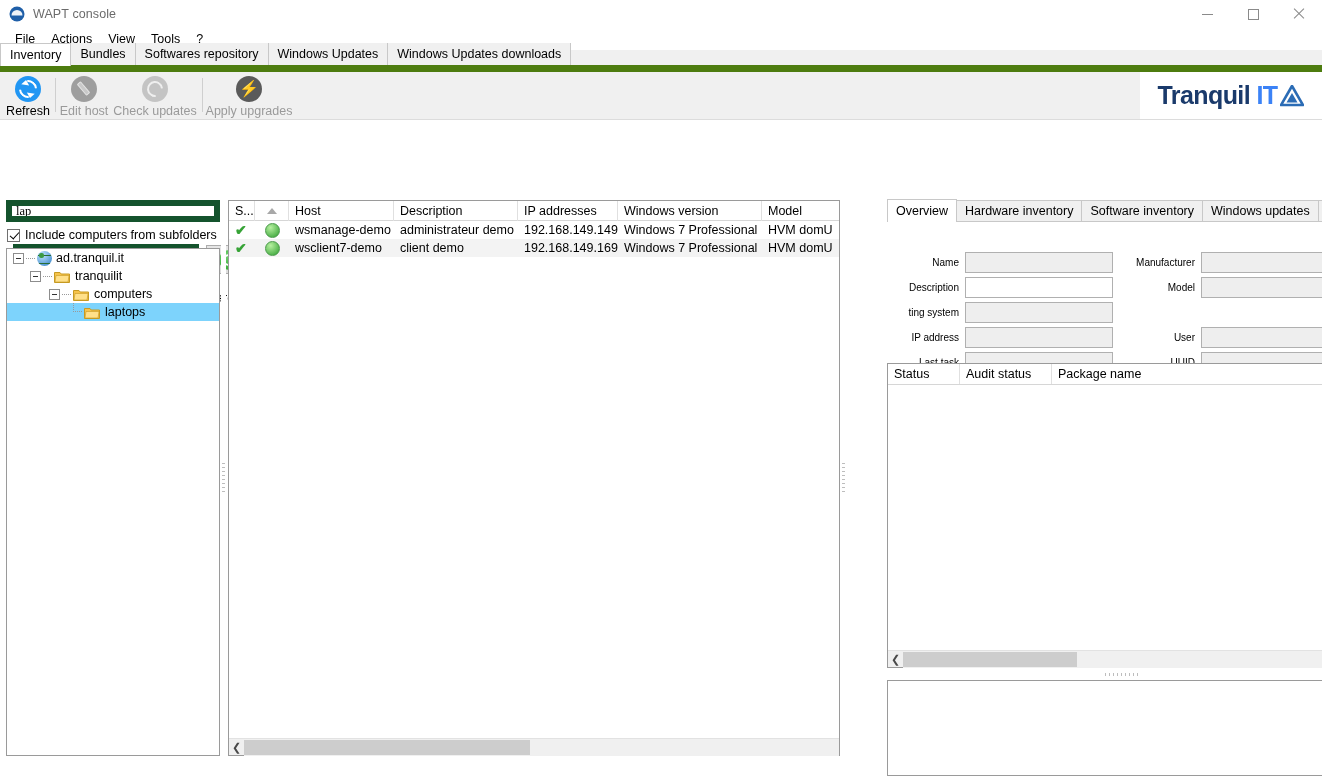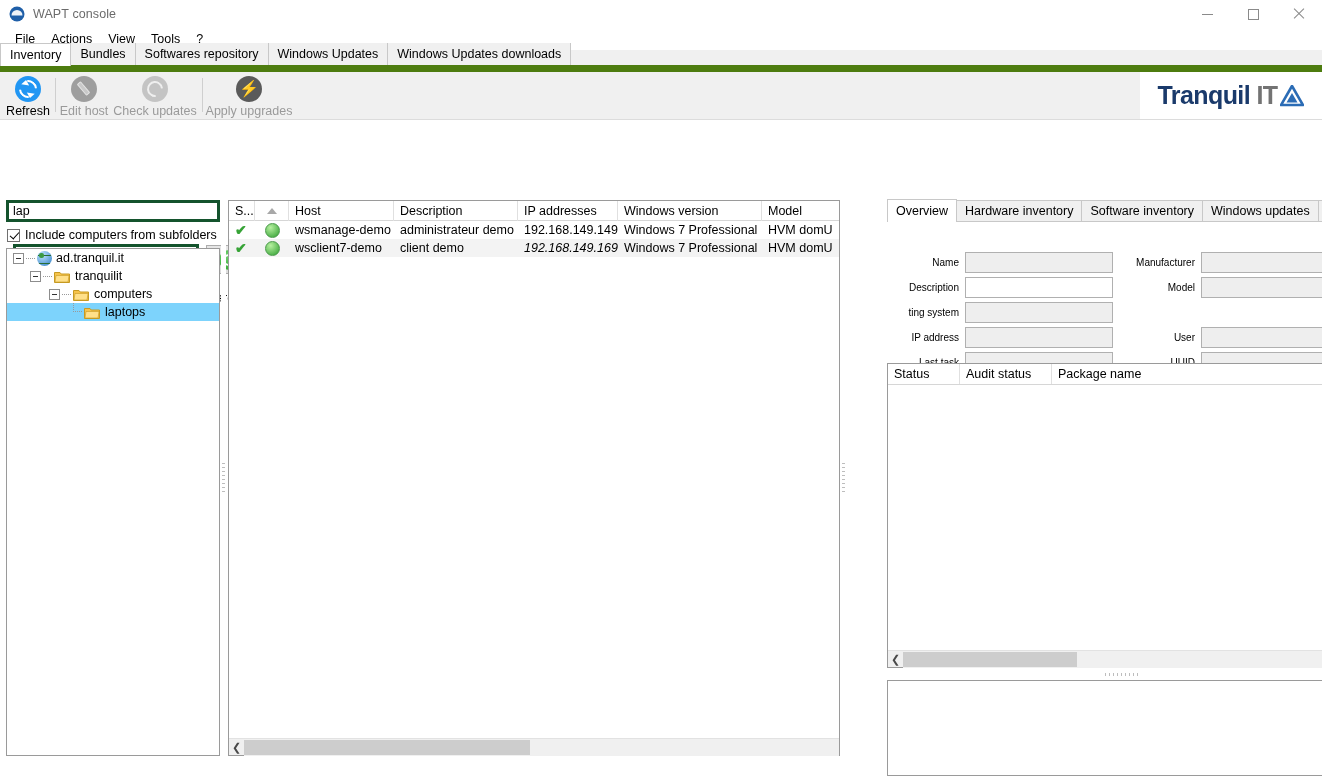--- a/index.html
+++ b/index.html
@@ -110,29 +110,29 @@
 
   .logo-wrap {
     position: absolute; right: 0; top: 0; width: 182px; height: 47px;
     background: #ffffff; display: flex; align-items: center; justify-content: center;
   }
   .logo-text {
     font-family: "Liberation Sans", sans-serif;
     font-weight: bold; font-size: 25px; letter-spacing: -0.6px;
     color: #1a3a6b;
   }
-  .logo-it { color: #737373; }
+  .logo-it { color: #3b82f6; }
   .logo-tri { margin-left: 3px; position: relative; width: 24px; height: 22px; display:inline-block; vertical-align: -3px;}
   .logo-tri svg { position: absolute; left: 0; top: 0; }
 
   
   .filters { position: absolute; left: 0; top: 120px; width: 1322px; height: 78px; background: #ffffff; }
   .txtinput {
-    border: 3px solid #14532d; background: #ffffff; height: 20px;
-    font-family: Liberation Sans, sans-serif; font-size: 12.5px;
+    border: 6px solid #14532d; background: #ffffff; height: 20px;
+    font-family: Liberation Serif, serif; font-size: 12.5px;
     padding: 0 4px; color: #000; outline: none;
   }
   .txtinput::placeholder { color: #a6a6a6; }
 
   .srch-btn {
     position: absolute; left: 206px; top: 125px; width: 130px; height: 29px;
     background: linear-gradient(#e6e6e6,#dcdcdc); border: 1px solid #adadad;
     display: flex; align-items: center; gap: 7px; padding-left: 12px;
     font-size: 12.5px;
   }
@@ -511,21 +511,21 @@
 
     <div class="grow alt">
       <div class="gc" style="width:26px;">
           <span class="tick">✔</span>
         </div>
       <div class="gc" style="width:34px;padding-left:10px;">
           <span class="dot dot-ok"></span>
         </div>
       <div class="gc" style="width:105px;">wsclient7-demo</div>
       <div class="gc" style="width:124px;">client demo</div>
-      <div class="gc" style="width:100px;font-style:italic;">192.168.149.169</div>
+      <div class="gc" style="width:100px;">192.168.149.169</div>
       <div class="gc" style="width:144px;">Windows 7 Professional</div>
       <div class="gc" style="width:77px;">HVM domU</div>
     </div>
 
     <div class="hscroll">
       <div class="sb-arrow">❮</div>
       <div class="sb-track">
         <div class="sb-thumb" style="left:0;width:286px;"></div>
       </div>
     </div>

